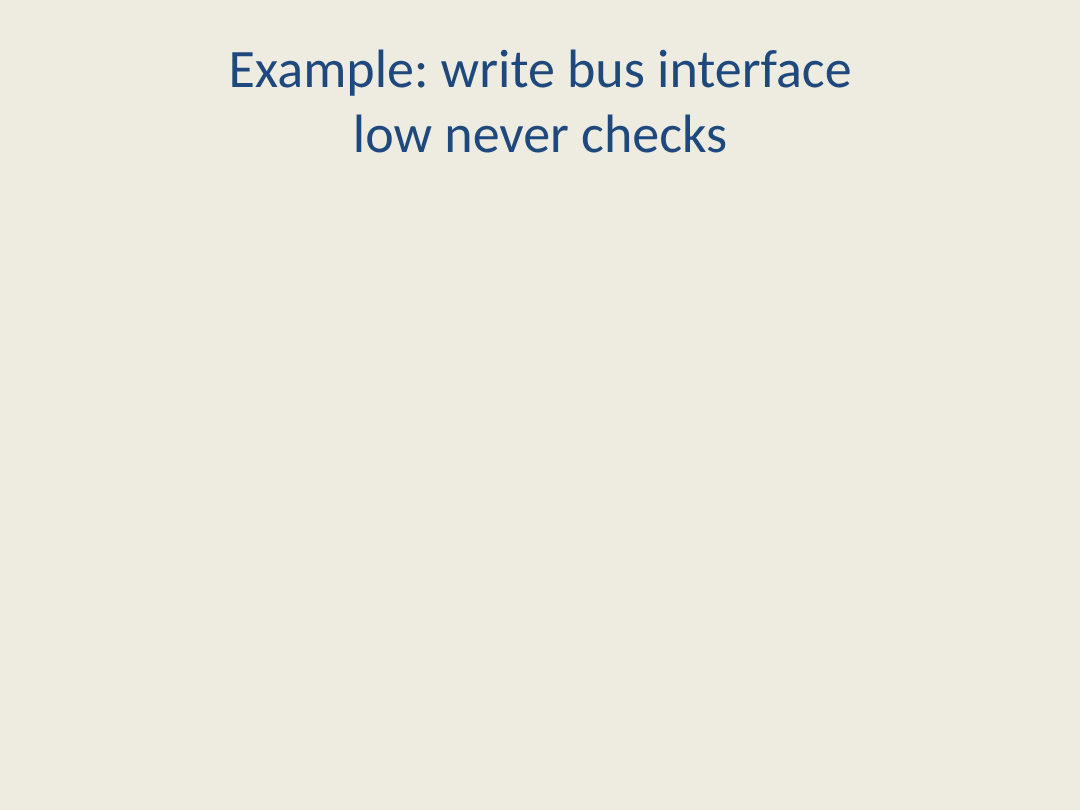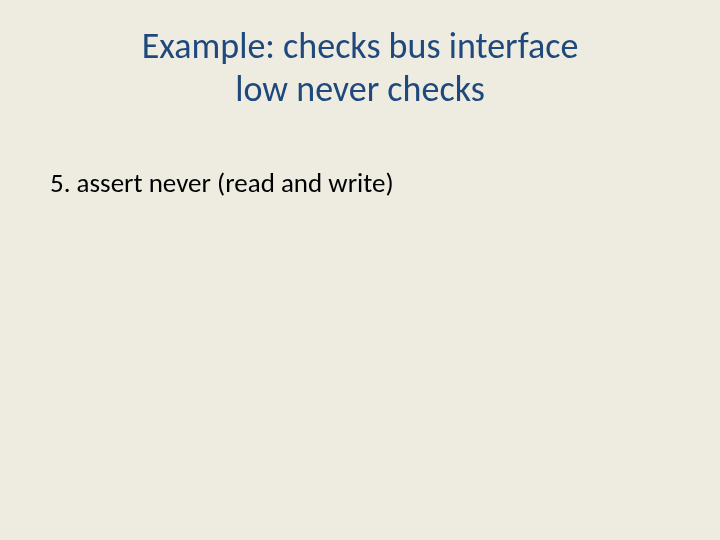--- a/index.html
+++ b/index.html
@@ -36,17 +36,16 @@
       font-weight: 400;
       text-align: left;
       padding-left: 0px;
     }
   </style>
 </head>
 <body>
 
 <div class="slide">
   <h1 class="title">
-    <span>Example: checks bus interface</span><br>
+    <span>Example: write bus interface</span><br>
     <span>low never checks</span>
   </h1>
-  <div class="body-text">5. assert  never (read and write)</div>
 </div>
 
 </body></html>

